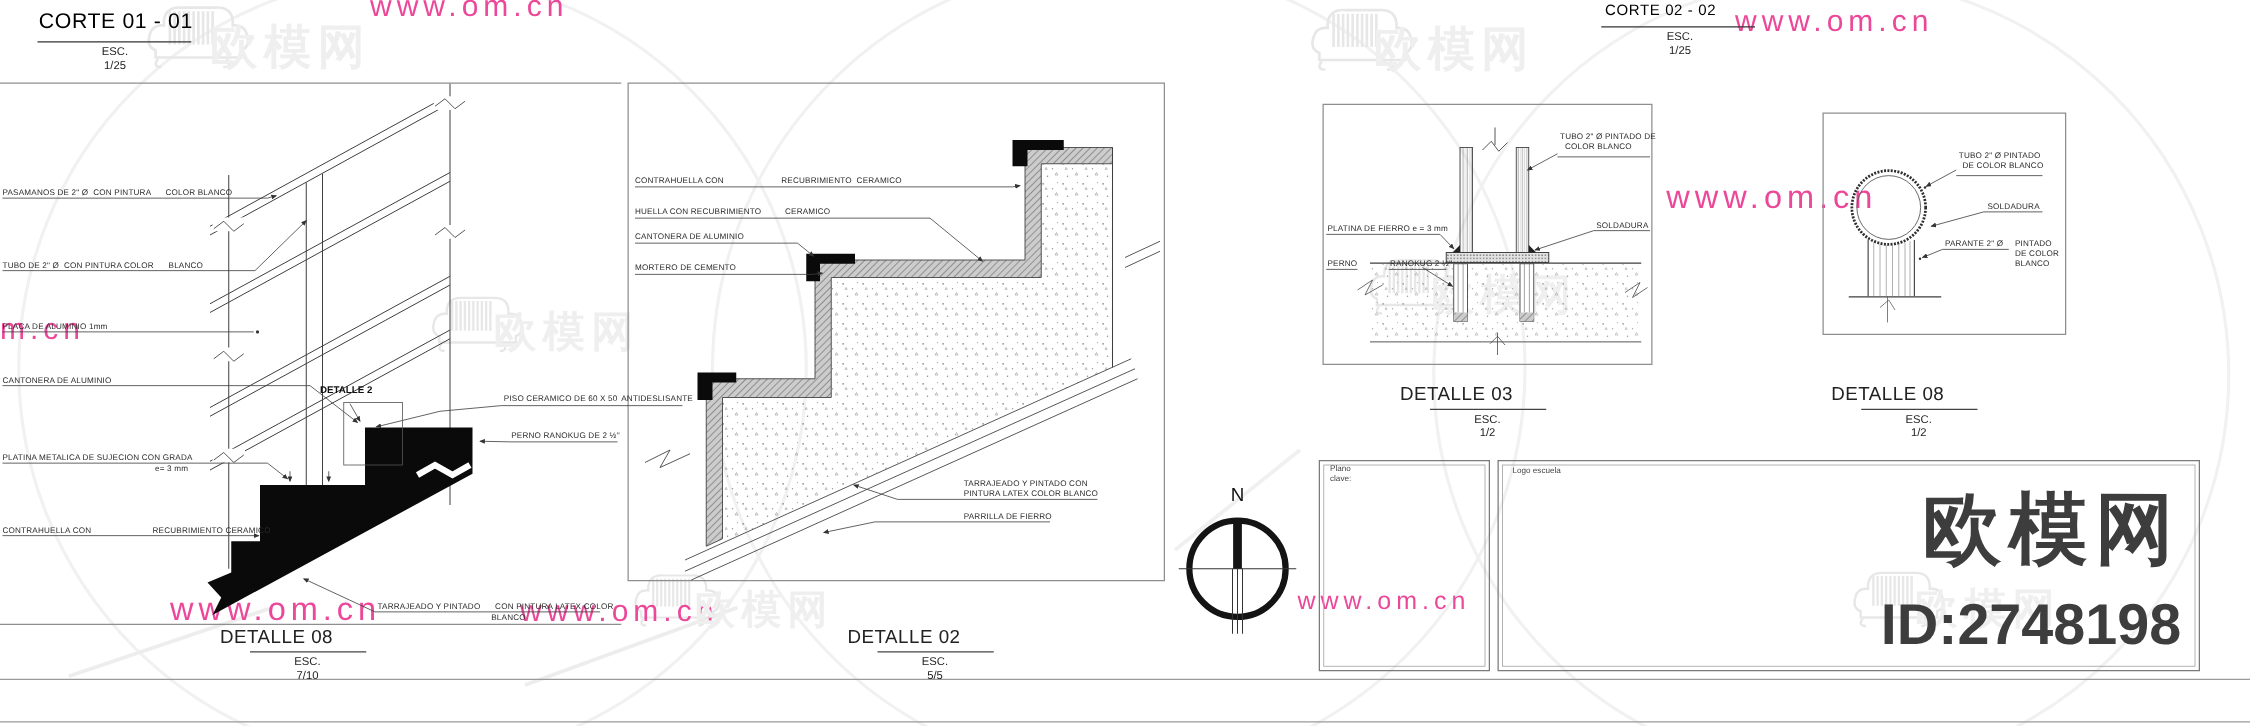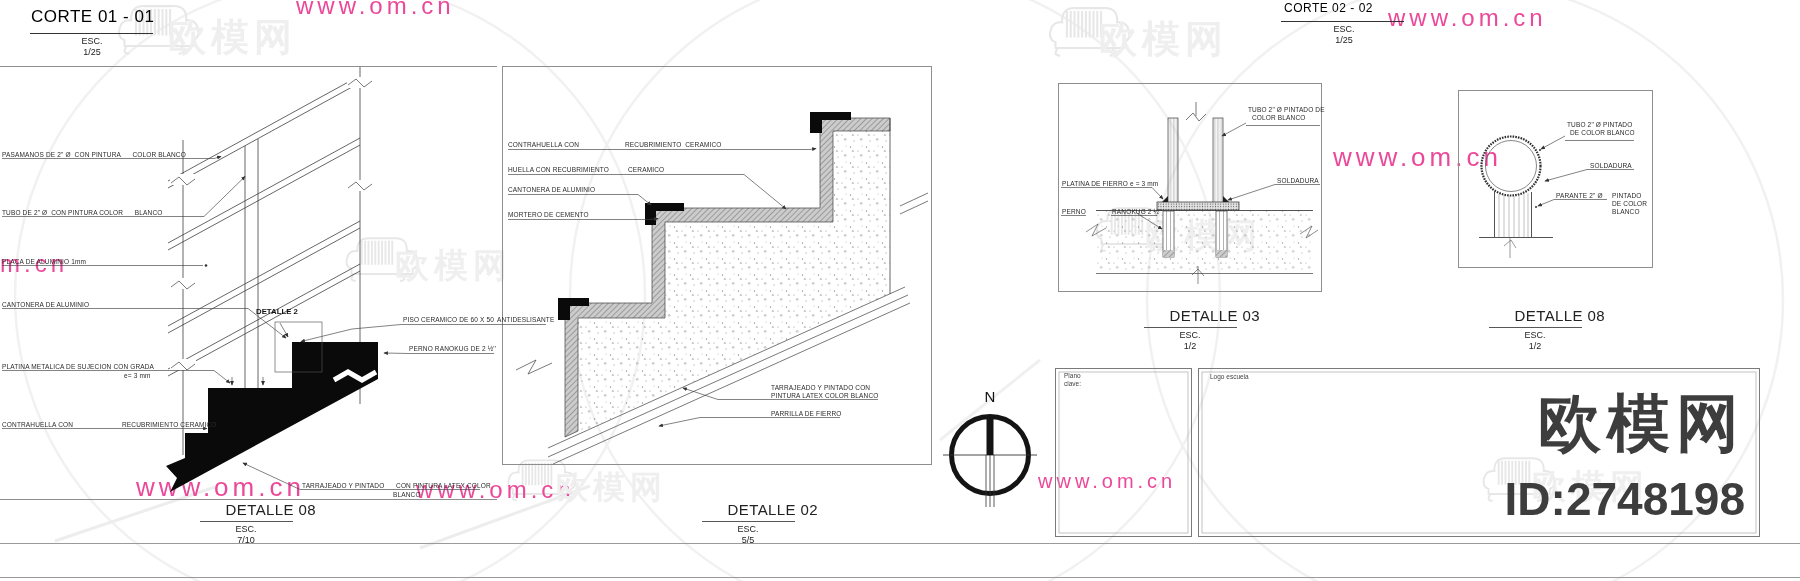--- a/index.html
+++ b/index.html
@@ -3,21 +3,21 @@
 <meta charset="utf-8">
 <style>
   html,body{margin:0;padding:0;background:#fff;}
   .sheet{position:relative;width:1800px;height:581px;background:#ffffff;overflow:hidden;
          font-family:"Liberation Sans",sans-serif;}
   .sheet svg{position:absolute;left:0;top:0;}
   .lbl{position:absolute;font-size:6.5px;line-height:7.4px;color:#2a2a2a;white-space:pre;letter-spacing:0.15px;}
   .lbl-bold{position:absolute;font-size:7.8px;font-weight:bold;color:#111;white-space:pre;}
   .hdr-title{position:absolute;font-size:17px;color:#000000;letter-spacing:0.5px;white-space:pre;}
   .hdr-sub{position:absolute;font-size:9px;color:#222;text-align:center;white-space:pre;}
-  .dtl-title{position:absolute;font-size:15px;color:#222;text-align:right;letter-spacing:0.4px;white-space:pre;}
+  .dtl-title{position:absolute;font-size:15px;color:#222;text-align:left;letter-spacing:0.4px;white-space:pre;}
   .dtl-sub{position:absolute;font-size:9px;color:#222;text-align:center;white-space:pre;}
   .tb-text{position:absolute;font-size:6.5px;color:#444;line-height:7.6px;white-space:pre;}
   .n-label{position:absolute;font-size:15px;color:#111;text-align:center;white-space:pre;}
   .wm-url{position:absolute;font-weight:normal;color:#ec4899;letter-spacing:4px;white-space:nowrap;}
   .wm-cjk{position:absolute;font-weight:bold;color:#efefef;letter-spacing:5px;white-space:nowrap;}
   .wm-brand{position:absolute;color:#3d3d3d;font-weight:bold;text-align:right;white-space:nowrap;}
 </style>
 </head>
 <body>
 

